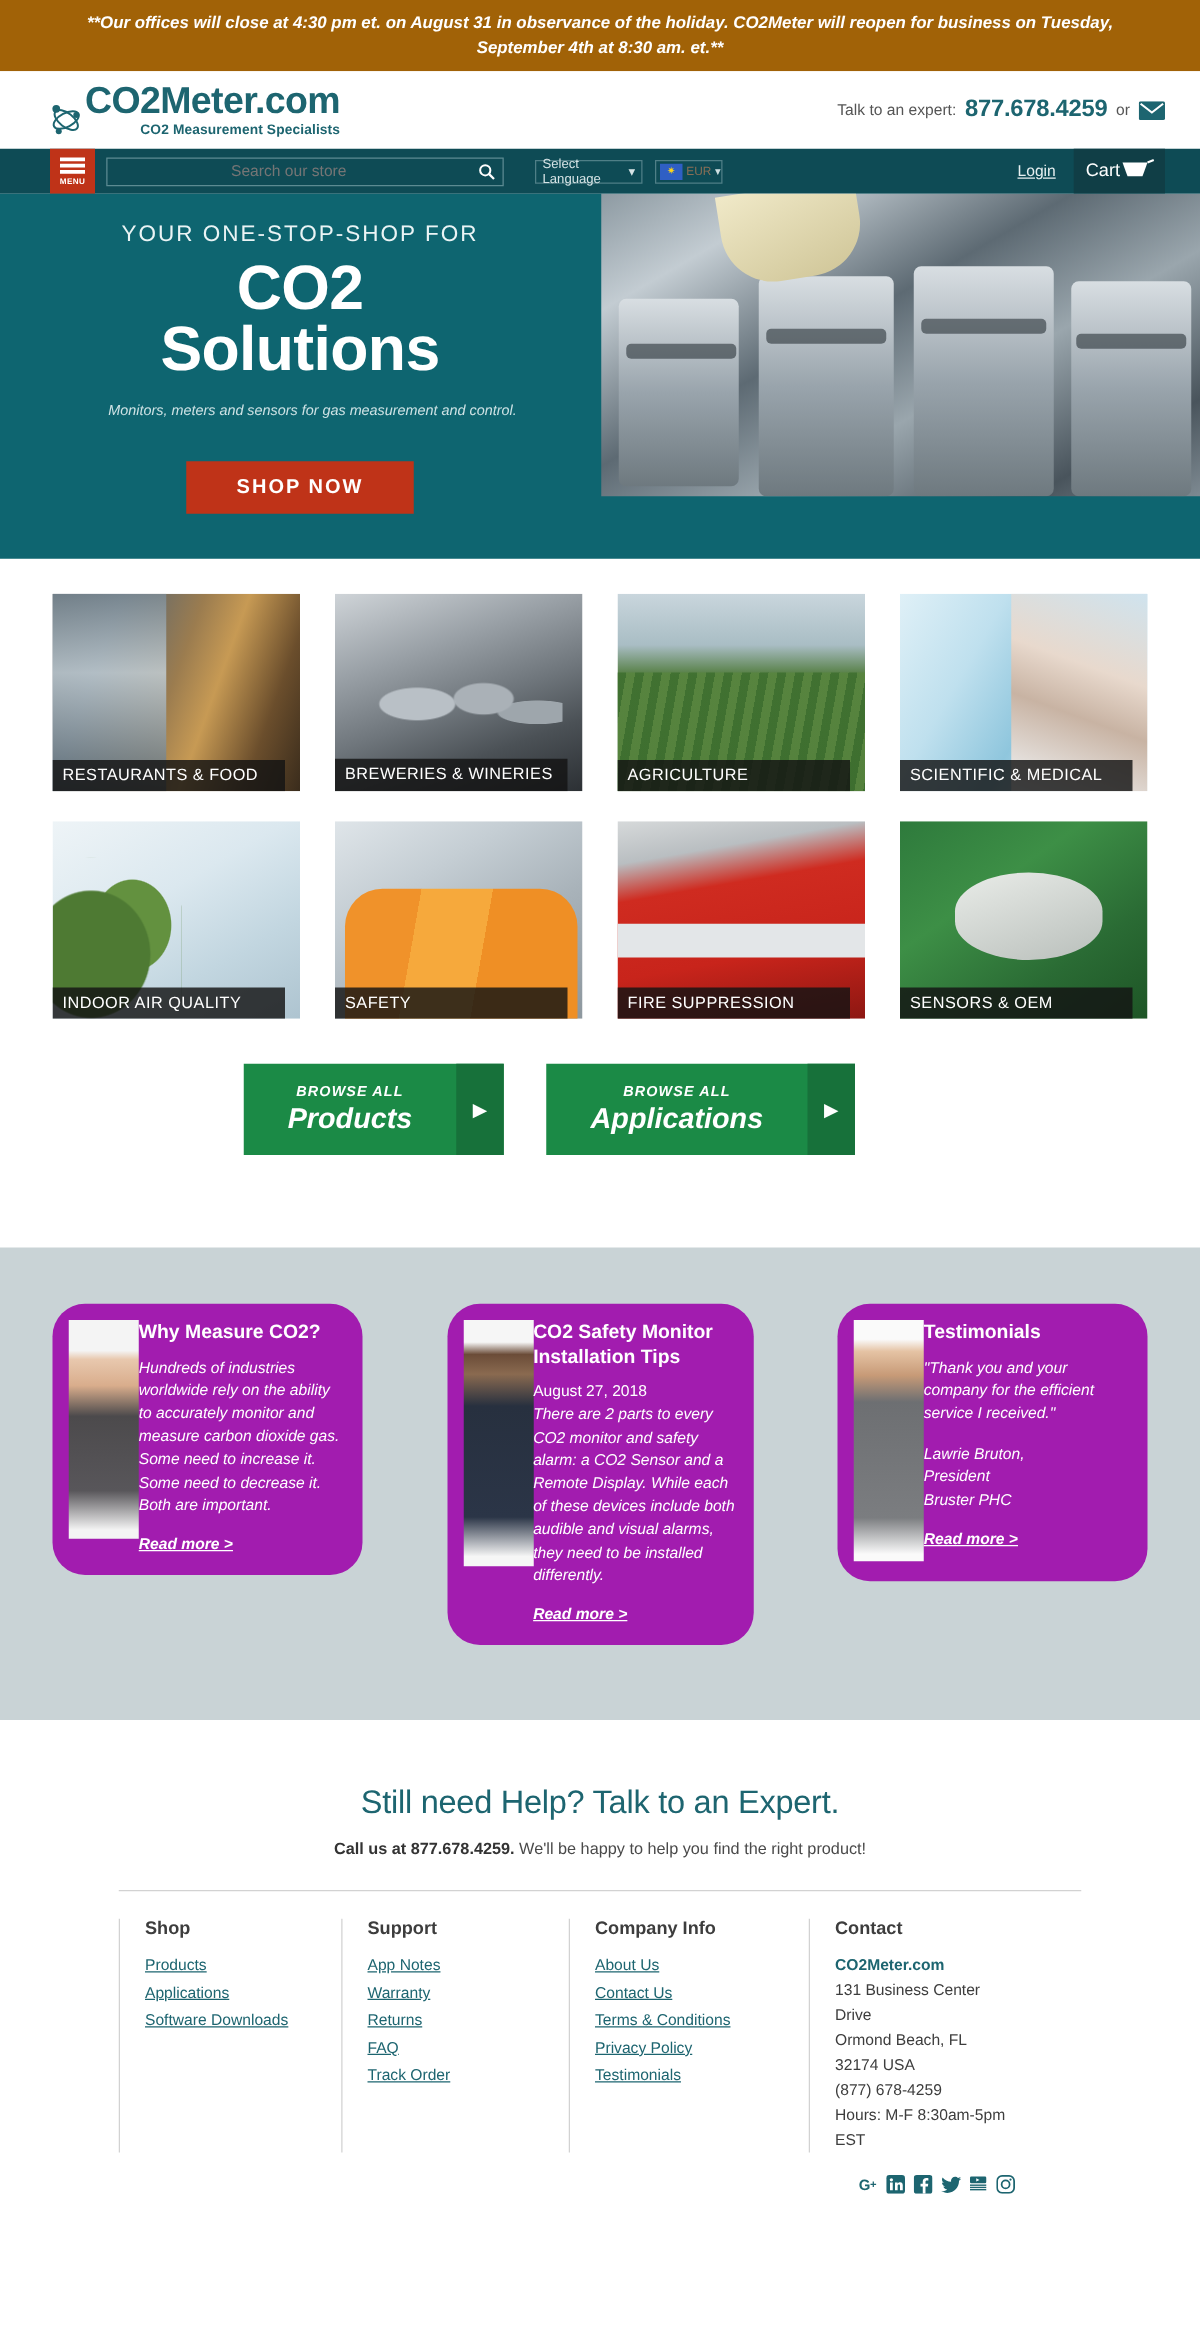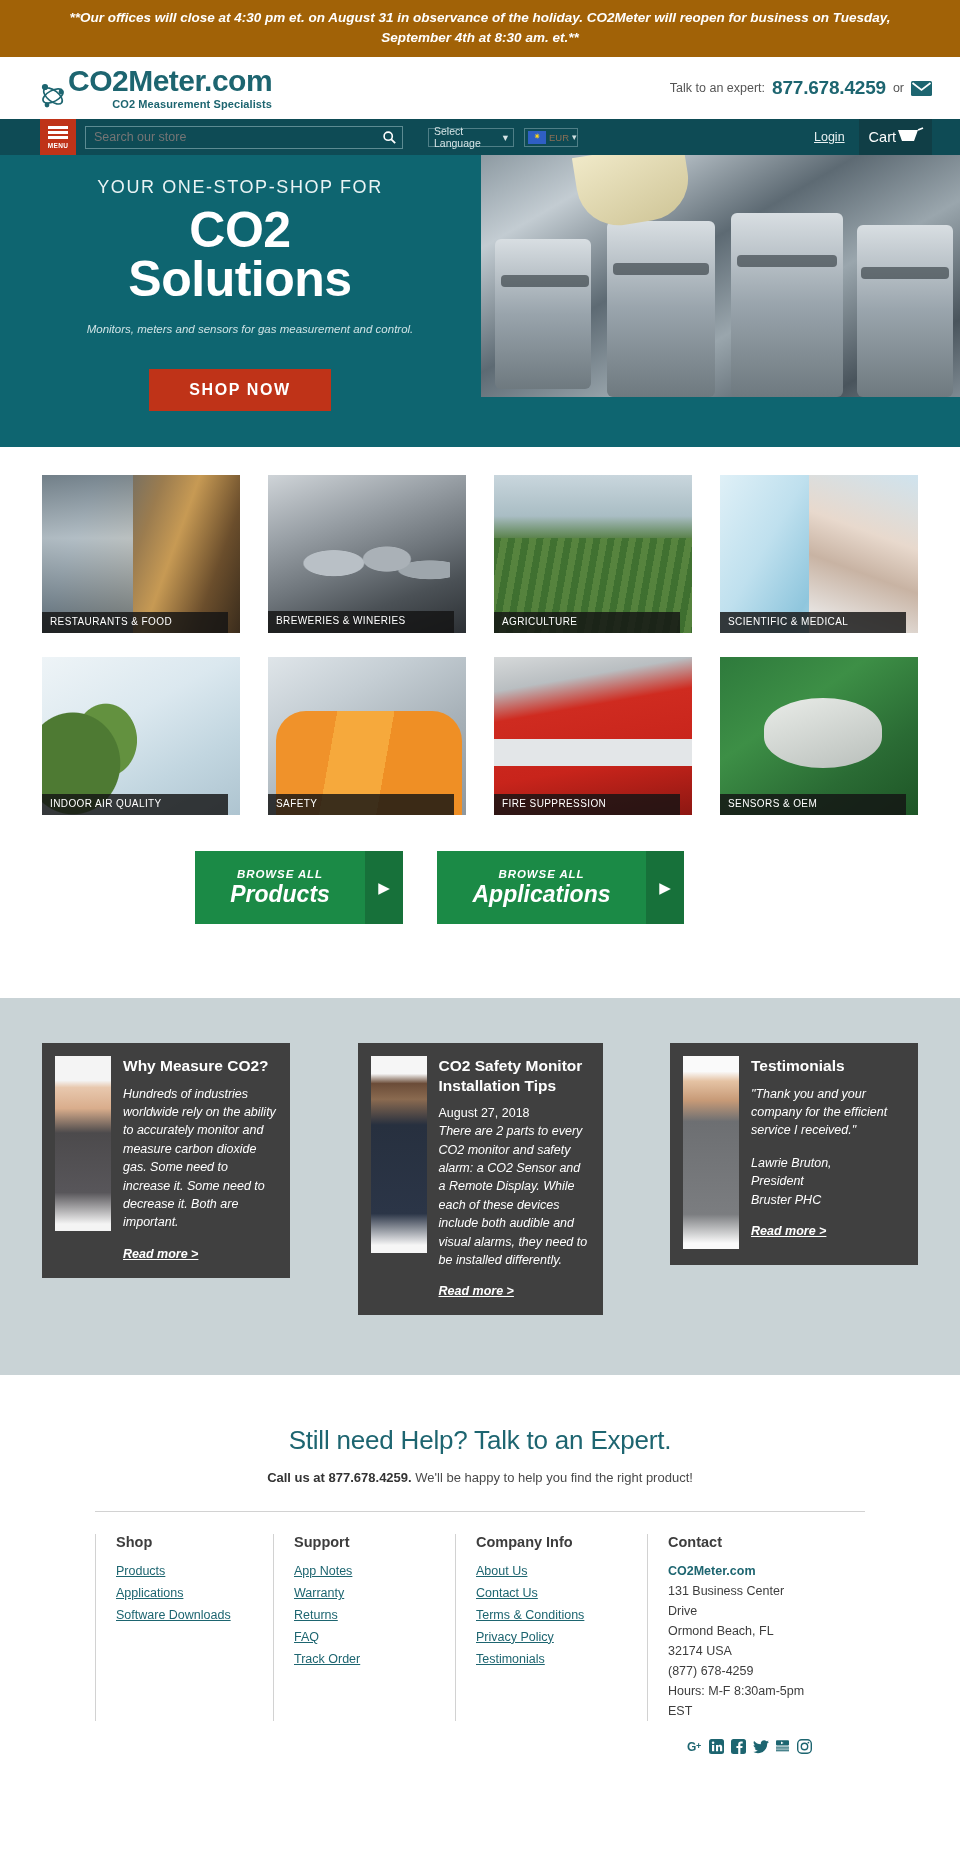--- a/index.html
+++ b/index.html
@@ -84,20 +84,21 @@
   }
   .search-box input {
     flex: 1;
     background: transparent;
     border: none;
     outline: none;
     color: #cfe0e2;
     font-size: 12.5px;
     padding: 0 8px;
     font-family: "Liberation Sans", sans-serif;
+    text-align: center;
   }
   .search-go {
     width: 26px; height: 21px;
     display: flex; align-items: center; justify-content: center;
     cursor: pointer;
   }
   .lang-select {
     margin-left: 25px;
     width: 86px; height: 19px;
     border: 1px solid #4f7f87;
@@ -220,21 +221,21 @@
     position: relative;
     overflow: hidden;
     cursor: pointer;
   }
   .tile-photo { position: absolute; inset: 0; }
   .tile-label {
     position: absolute;
     left: 0; right: 12px; bottom: 0;
     background: rgba(20,20,20,0.82);
     color: #fff;
-    font-size: 10px;
+    font-size: 13px;
     letter-spacing: 0.4px;
     padding: 4px 8px 5px 8px;
     line-height: 1.25;
   }
   .tile-label.two { padding-bottom: 6px; }
 
   
   .ph-restaurant { background: linear-gradient(110deg,#2e3a44 0%,#566573 22%,#9b7c4f 48%,#c79a54 62%,#6b4e2c 82%,#3a2c1c 100%); }
   .ph-restaurant:after { content:""; position:absolute; left:0; top:0; width:46%; height:100%; background:linear-gradient(180deg,#7d8b94,#c2cdd3 40%,#5b6a74); opacity:.85;}
   .ph-brewery { background: linear-gradient(160deg,#cfd4d8 0%,#9aa1a7 30%,#6f767c 55%,#4b5156 75%,#2c3034 100%); }
@@ -291,25 +292,25 @@
     padding: 45px 0 60px 0;
   }
   .cards-row {
     display: flex;
     padding: 0 42px;
     gap: 0;
     justify-content: space-between;
     align-items: flex-start;
   }
   .card {
-    background: #404040;
+    background: #a21caf;
     color: #ffffff;
     display: flex;
     padding: 13px 14px 16px 13px;
-    gap: 12px;
+    border-radius: 26px;
   }
   .card-photo {
     flex: none;
     width: 56px;
     border: 0;
   }
   .card-body { flex: 1; }
   .card-title {
     font-size: 15.5px;
     font-weight: bold;

